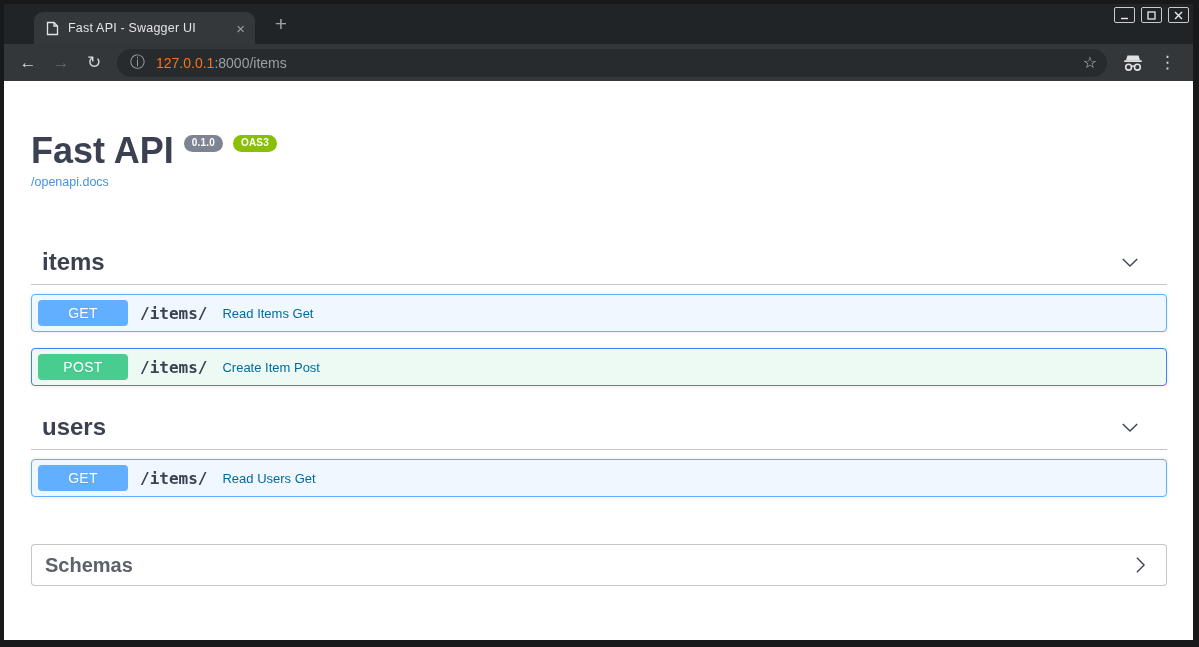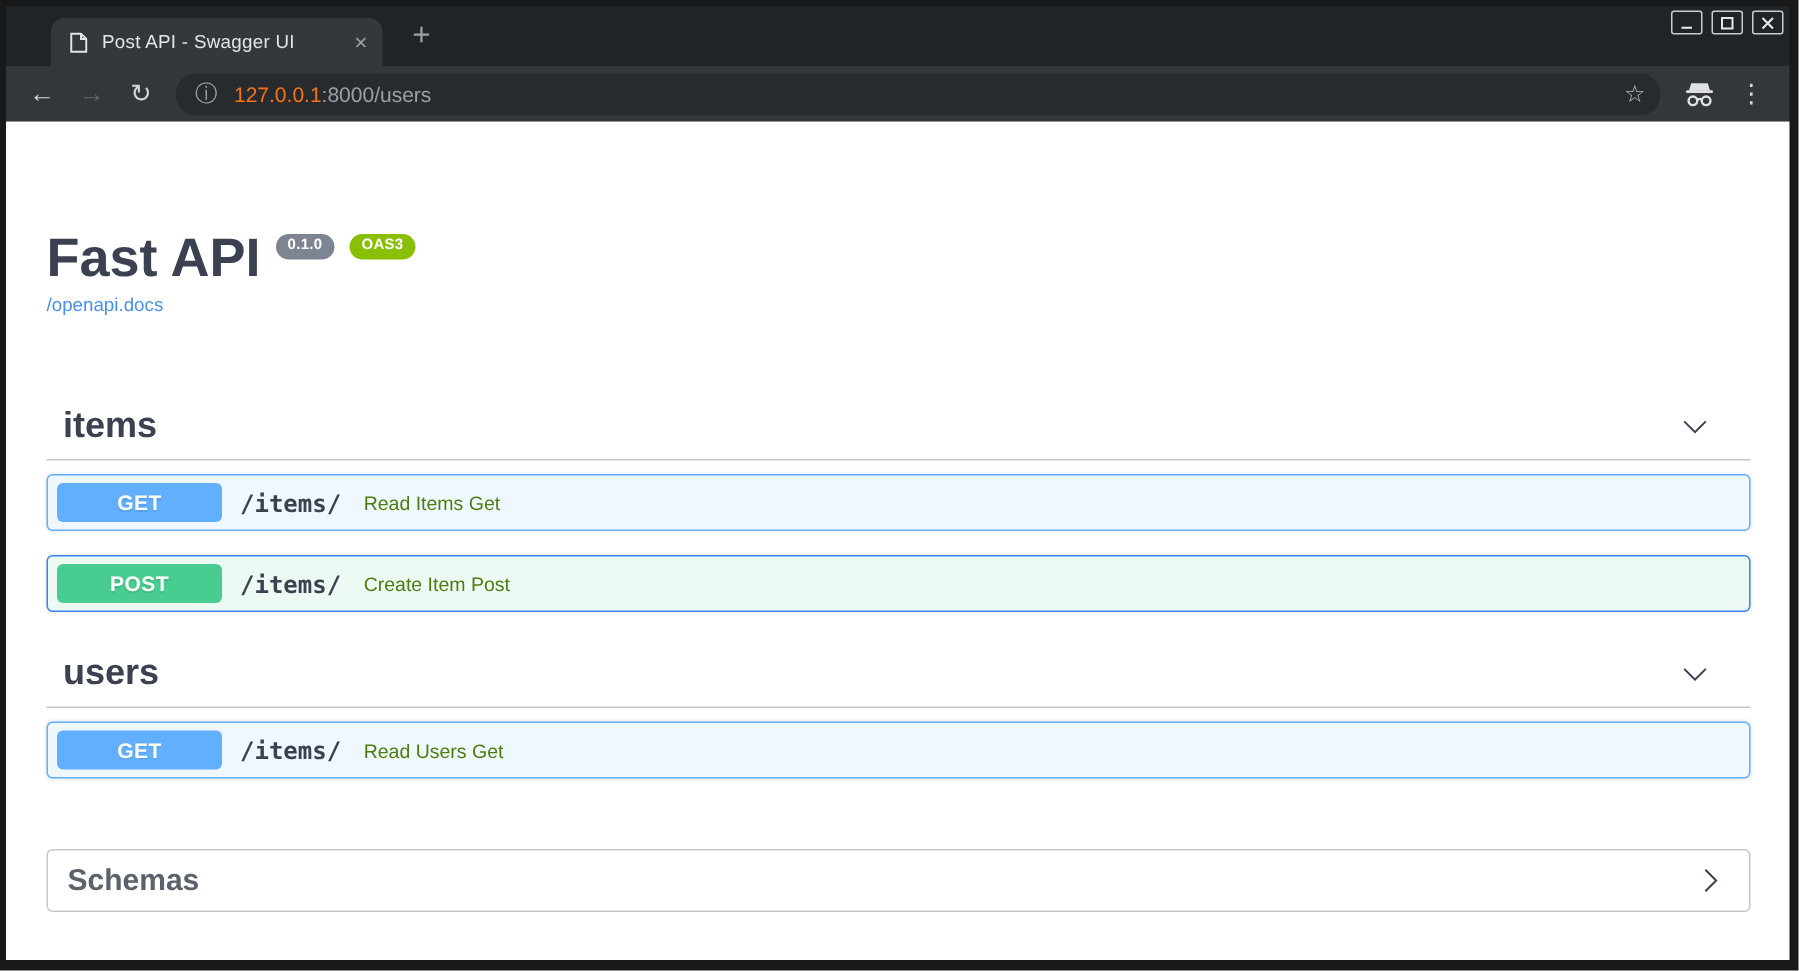--- a/index.html
+++ b/index.html
@@ -64,21 +64,21 @@
   .url-rest { color:#9aa0a6; }
   .star-glyph { font-size:16px; color:#c0c3c6; cursor:pointer; }
   .incognito-wrap { margin:0 10px 0 14px; display:flex; align-items:center; }
   .menu-dots { font-size:17px; color:#d3d5d7; margin-right:13px; cursor:pointer; padding:0 4px; }
 
   
   #page {
     position:absolute; top:81px; left:4px; right:6px; bottom:7px;
     background:#ffffff; overflow:hidden;
   }
-  .swagger { padding:52px 26px 0 27px;margin-top:21px; }
+  .swagger { padding:52px 26px 0 27px; }
 
   .api-title {
     margin:0; font-size:36px; font-weight:bold; color:#3b4151; line-height:1;
     display:flex; align-items:flex-start;
   }
   .badges { display:flex; gap:10px; margin-left:10px; margin-top:2px; }
   .badge {
     font-size:10px; font-weight:bold; color:#fff; padding:3px 8px 4px;
     border-radius:10px; line-height:1; letter-spacing:.2px;
   }
@@ -103,54 +103,54 @@
 
   .op-row {
     margin-top:9px; height:38px; border-radius:4px;
     display:flex; align-items:center; padding:0 10px 0 6px;
     box-shadow:0 0 3px rgba(0,0,0,.12); cursor:pointer;
   }
   .op-row.gap { margin-top:16px; }
   .op-get  { background:#eff7ff; border:1px solid #61affe; }
   .op-post { background:#edfaf4; border:1px solid #3b82f6; }
   .method-btn {
-    width:110px; height:26px; border-radius:4px; color:#fff;
-    font-weight:bold; font-size:14px; letter-spacing:.3px;
+    width:90px; height:26px; border-radius:4px; color:#fff;
+    font-weight:normal; font-size:14px; letter-spacing:.3px;
     display:flex; align-items:center; justify-content:center;
     text-shadow:0 1px 1px rgba(0,0,0,.1);
     text-align:center;
   }
   .method-get  { background:#61affe; }
   .method-post { background:#49cc90; }
   .op-path {
     margin-left:12px; font-family:"DejaVu Sans Mono", monospace;
     font-weight:bold; font-size:16px; color:#3b4151;
   }
-  .op-summary { margin-left:15px; font-size:13px; color:#4d7c0f; }
+  .op-summary { margin-left:15px; font-size:13px; color:#0369a1; }
 
   .schemas-box {
     margin-top:47px; height:42px; border:1px solid rgba(59,65,81,.3);
     border-radius:4px; background:#fff;
     display:flex; align-items:center; justify-content:space-between;
     padding:0 20px 0 13px; cursor:pointer;
   }
   .schemas-label { font-size:20px; font-weight:bold; color:#5b626b; }
 </style>
 </head>
 <body>
 
 <div id="titlebar">
   <div class="tab">
     <span class="tab-doc-icon">
       <svg width="13" height="15" viewBox="0 0 13 15">
         <path d="M1.5 1.5 h6.5 l3.5 3.5 v8.5 h-10 z" fill="none" stroke="#e2e4e6" stroke-width="1.3"></path>
         <path d="M8 1.5 v3.5 h3.5" fill="none" stroke="#e2e4e6" stroke-width="1.3"></path>
       </svg>
     </span>
-    <span class="tab-label">Post API - Swagger UI</span>
+    <span class="tab-label">Fast API - Swagger UI</span>
     <span class="tab-close">×</span>
   </div>
   <div class="new-tab">+</div>
   <div class="win-controls">
     <div class="win-btn">
       <svg width="9" height="9" viewBox="0 0 9 9">
         <line x1="1" y1="7.5" x2="8" y2="7.5" stroke="#e8eaed" stroke-width="1.4"></line>
       </svg>
     </div>
     <div class="win-btn">
@@ -173,21 +173,21 @@
   <div class="nav-btn disabled">
     <span>→</span>
   </div>
   <div class="nav-btn">
     <span>↻</span>
   </div>
 
   <div class="omnibox">
     <span class="info-glyph">ⓘ</span>
     <span class="url-text">
-      <span class="url-host">127.0.0.1</span><span class="url-rest">:8000/users</span>
+      <span class="url-host">127.0.0.1</span><span class="url-rest">:8000/items</span>
     </span>
     <span class="star-glyph">☆</span>
   </div>
 
   <span class="incognito-wrap">
     <svg width="24" height="20" viewBox="0 0 24 20">
       <path d="M6.5 2.5 h11 l1.6 5 h-14.2 z" fill="#dfe1e3"></path>
       <rect x="3" y="7.2" width="18" height="1.8" rx="0.9" fill="#dfe1e3"></rect>
       <circle cx="7.6" cy="14.2" r="2.9" fill="none" stroke="#dfe1e3" stroke-width="1.6"></circle>
       <circle cx="16.4" cy="14.2" r="2.9" fill="none" stroke="#dfe1e3" stroke-width="1.6"></circle>

